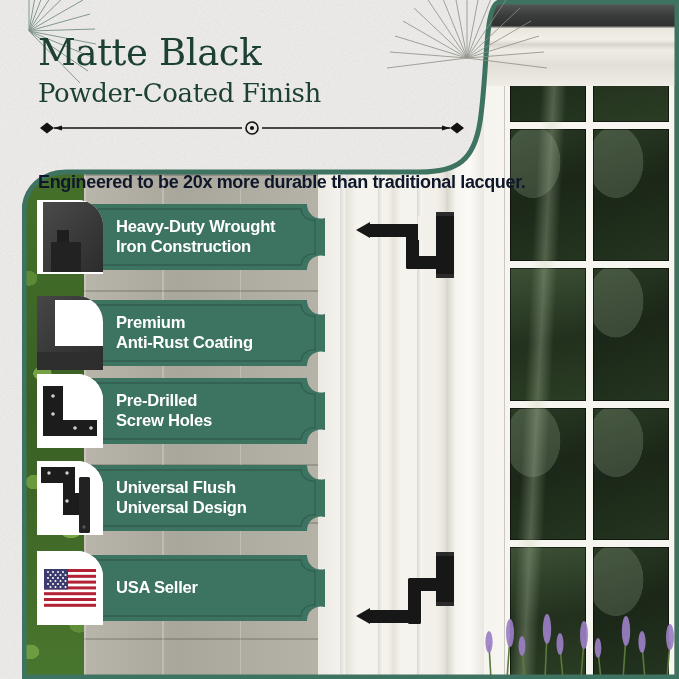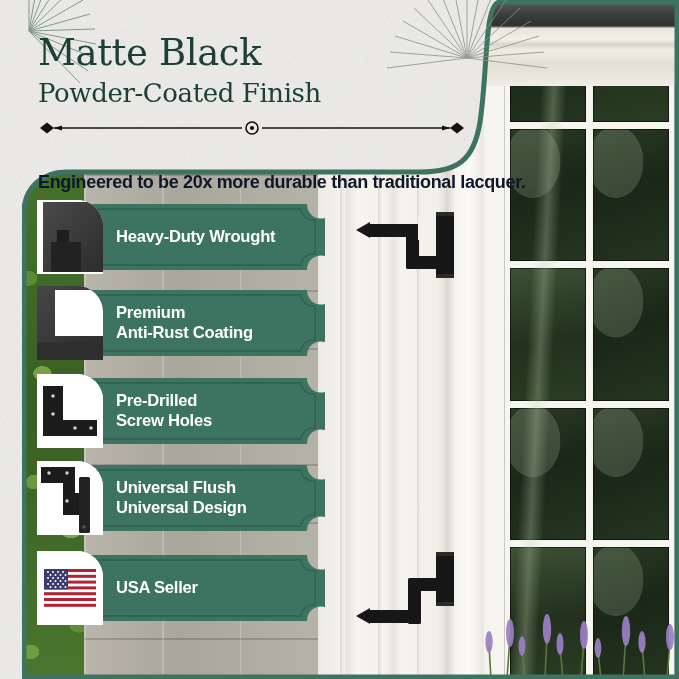--- a/index.html
+++ b/index.html
@@ -524,24 +524,25 @@
                 <stop offset="1" stop-color="#2c2c2c"></stop>
           </linearGradient>
             </defs>
           <rect x="20" y="30" width="12" height="14" fill="#1e1e1e"></rect>
           <rect x="14" y="42" width="30" height="30" fill="#222"></rect>
           <path d="M48,2 h18 v0 a26,26 0 0 1 -26,26 h-0 z" fill="#ffffff" opacity=".0"></path>
         </svg>
       </div>
       <div class="label">
         <span class="tline">Heavy-Duty Wrought</span>
+        <span class="tline">Iron Construction</span>
       </div>
     </div>
 
-    <div class="badge" style="top:286px">
+    <div class="badge" style="top:296px">
       <svg class="plate" viewBox="0 0 250 66" preserveAspectRatio="none">
         <path d="M0,0 H232 A14,14 0 0 0 250,14 V52 A14,14 0 0 0 232,66 H0 Z" fill="#3d7361"></path>
         <path d="M14,5 H226 A12,12 0 0 0 240,16 V50 A12,12 0 0 0 226,61 H14 Z" fill="none" stroke="#2f5c4c" stroke-width="1.3" opacity=".85"></path>
       </svg>
       <div class="thumb">
         <svg class="thumb-img" viewBox="0 0 66 74" preserveAspectRatio="none">
           <rect width="66" height="74" fill="#3a3a3a"></rect>
           <rect x="0" y="0" width="66" height="74" fill="url(#g2)"></rect>
           <defs>
               <linearGradient id="g2" x1="0" y1="0" x2="1" y2="1">

